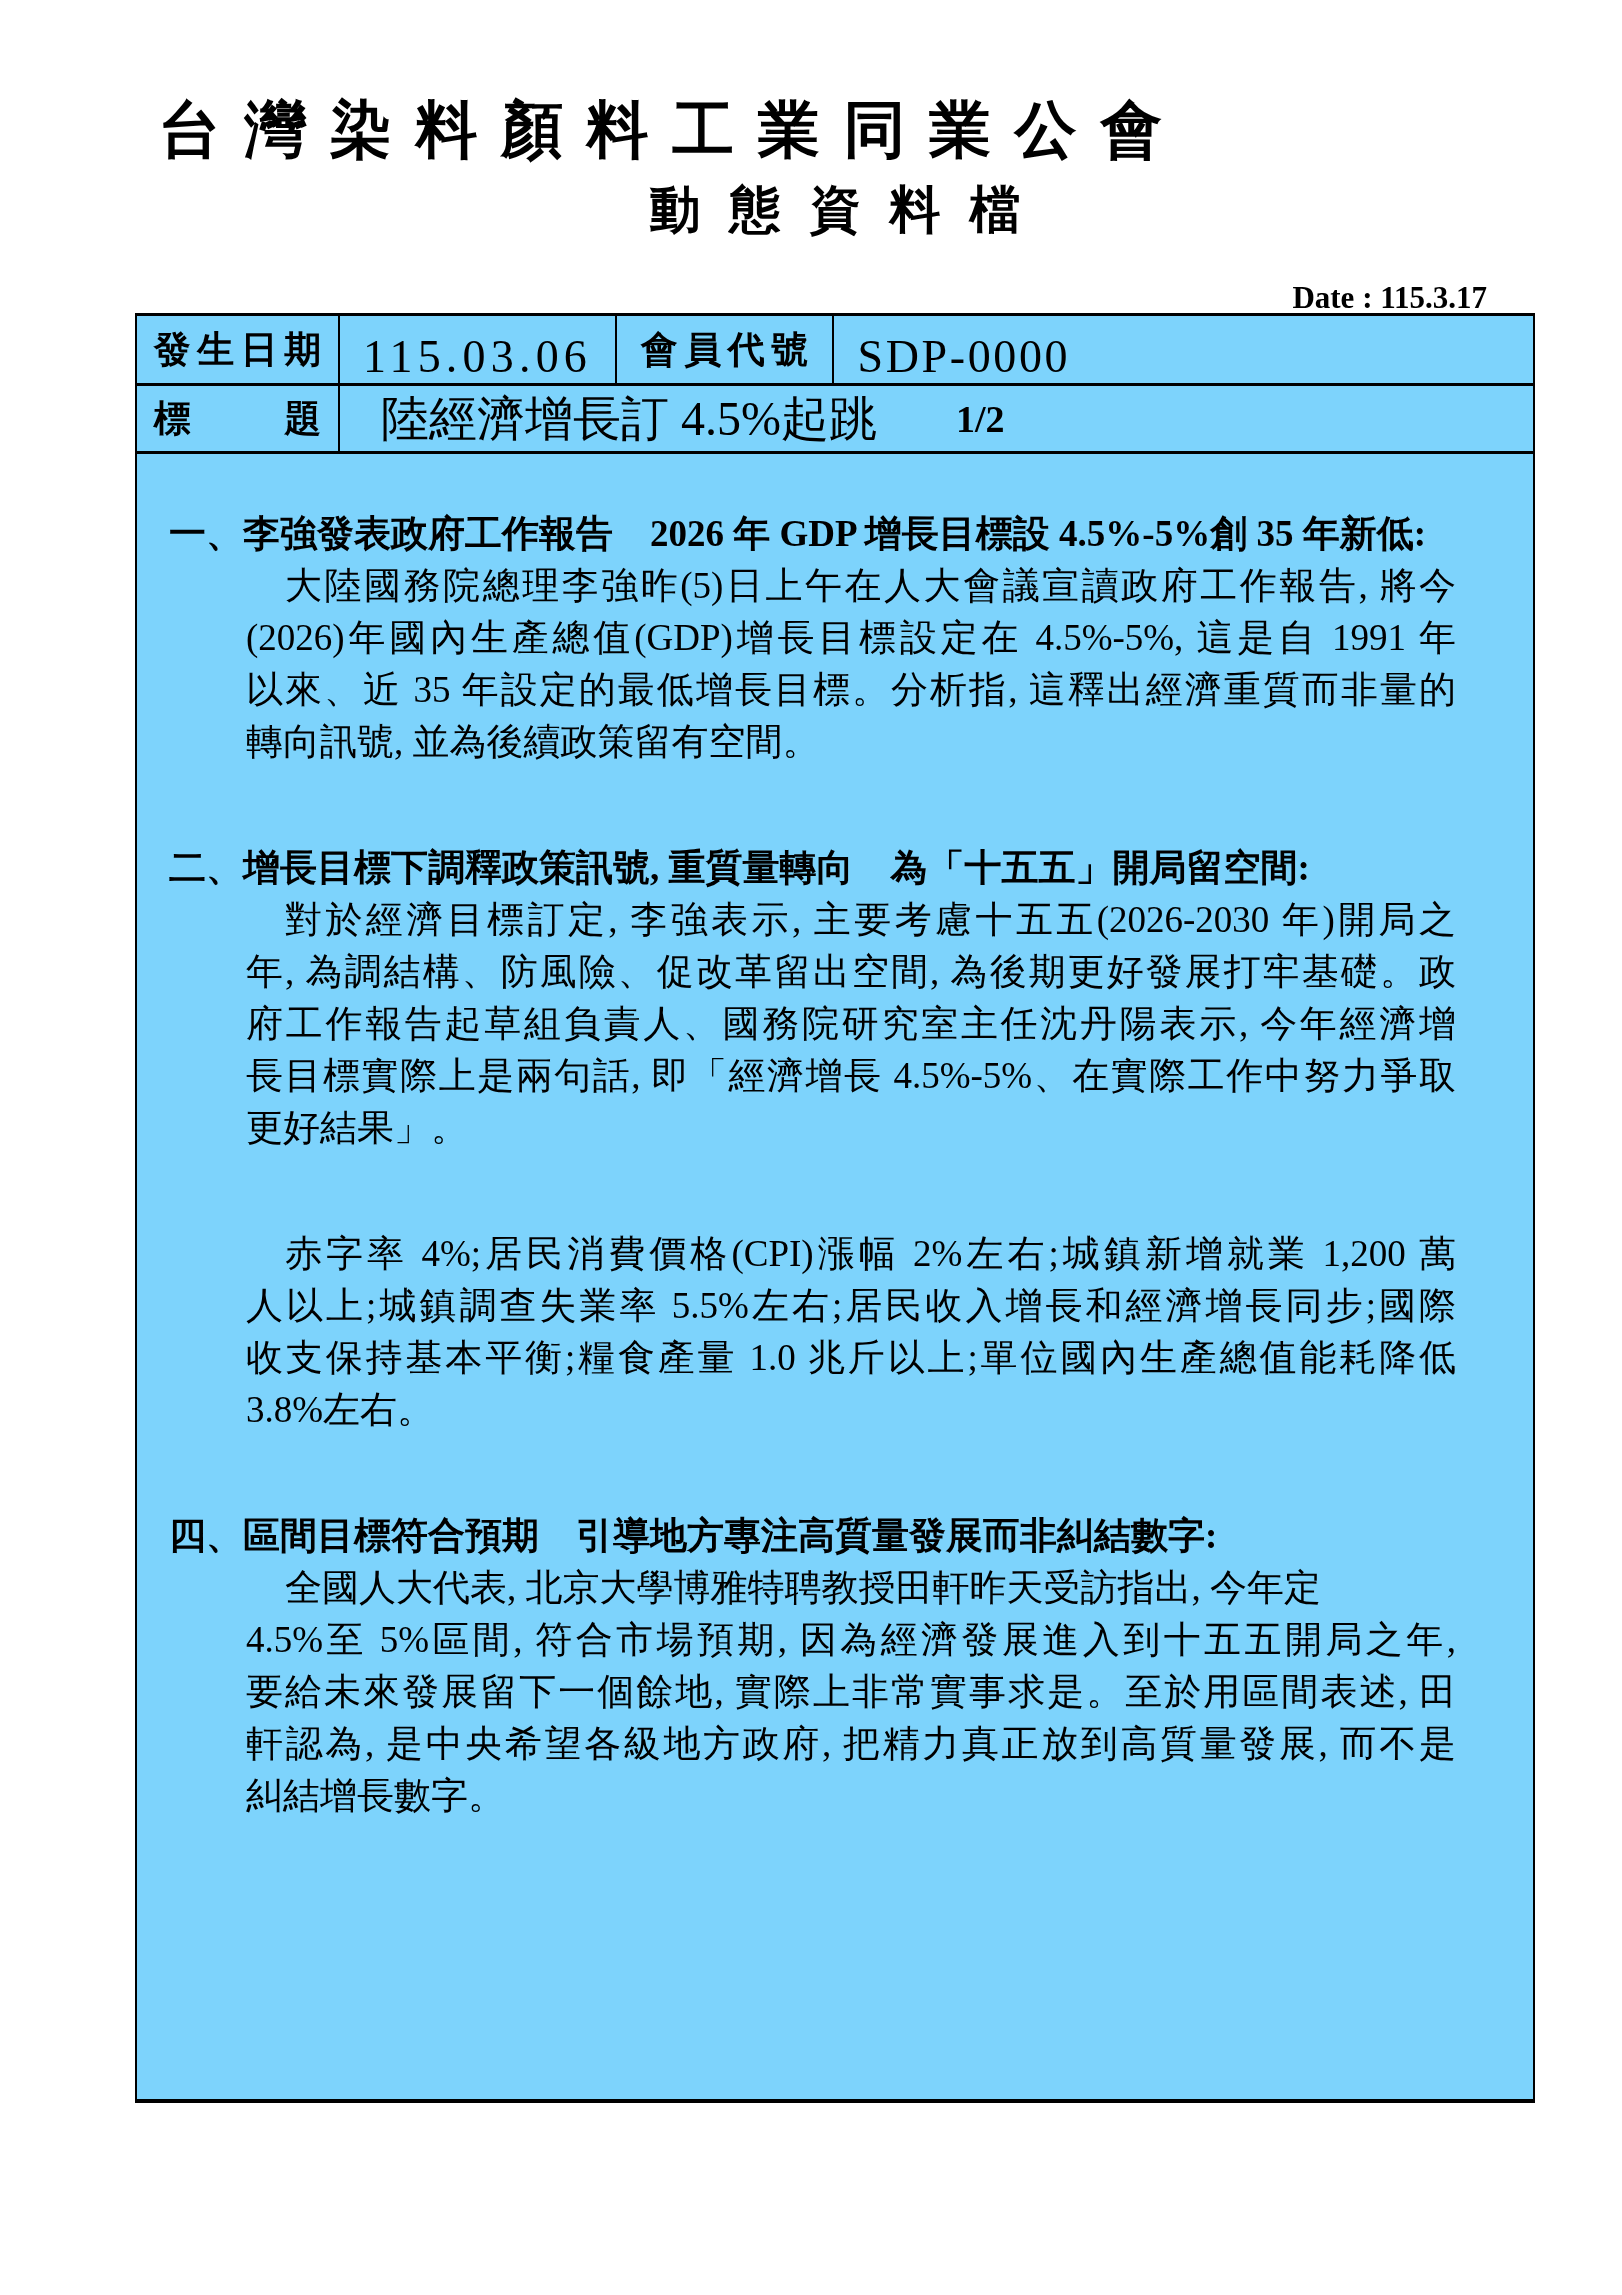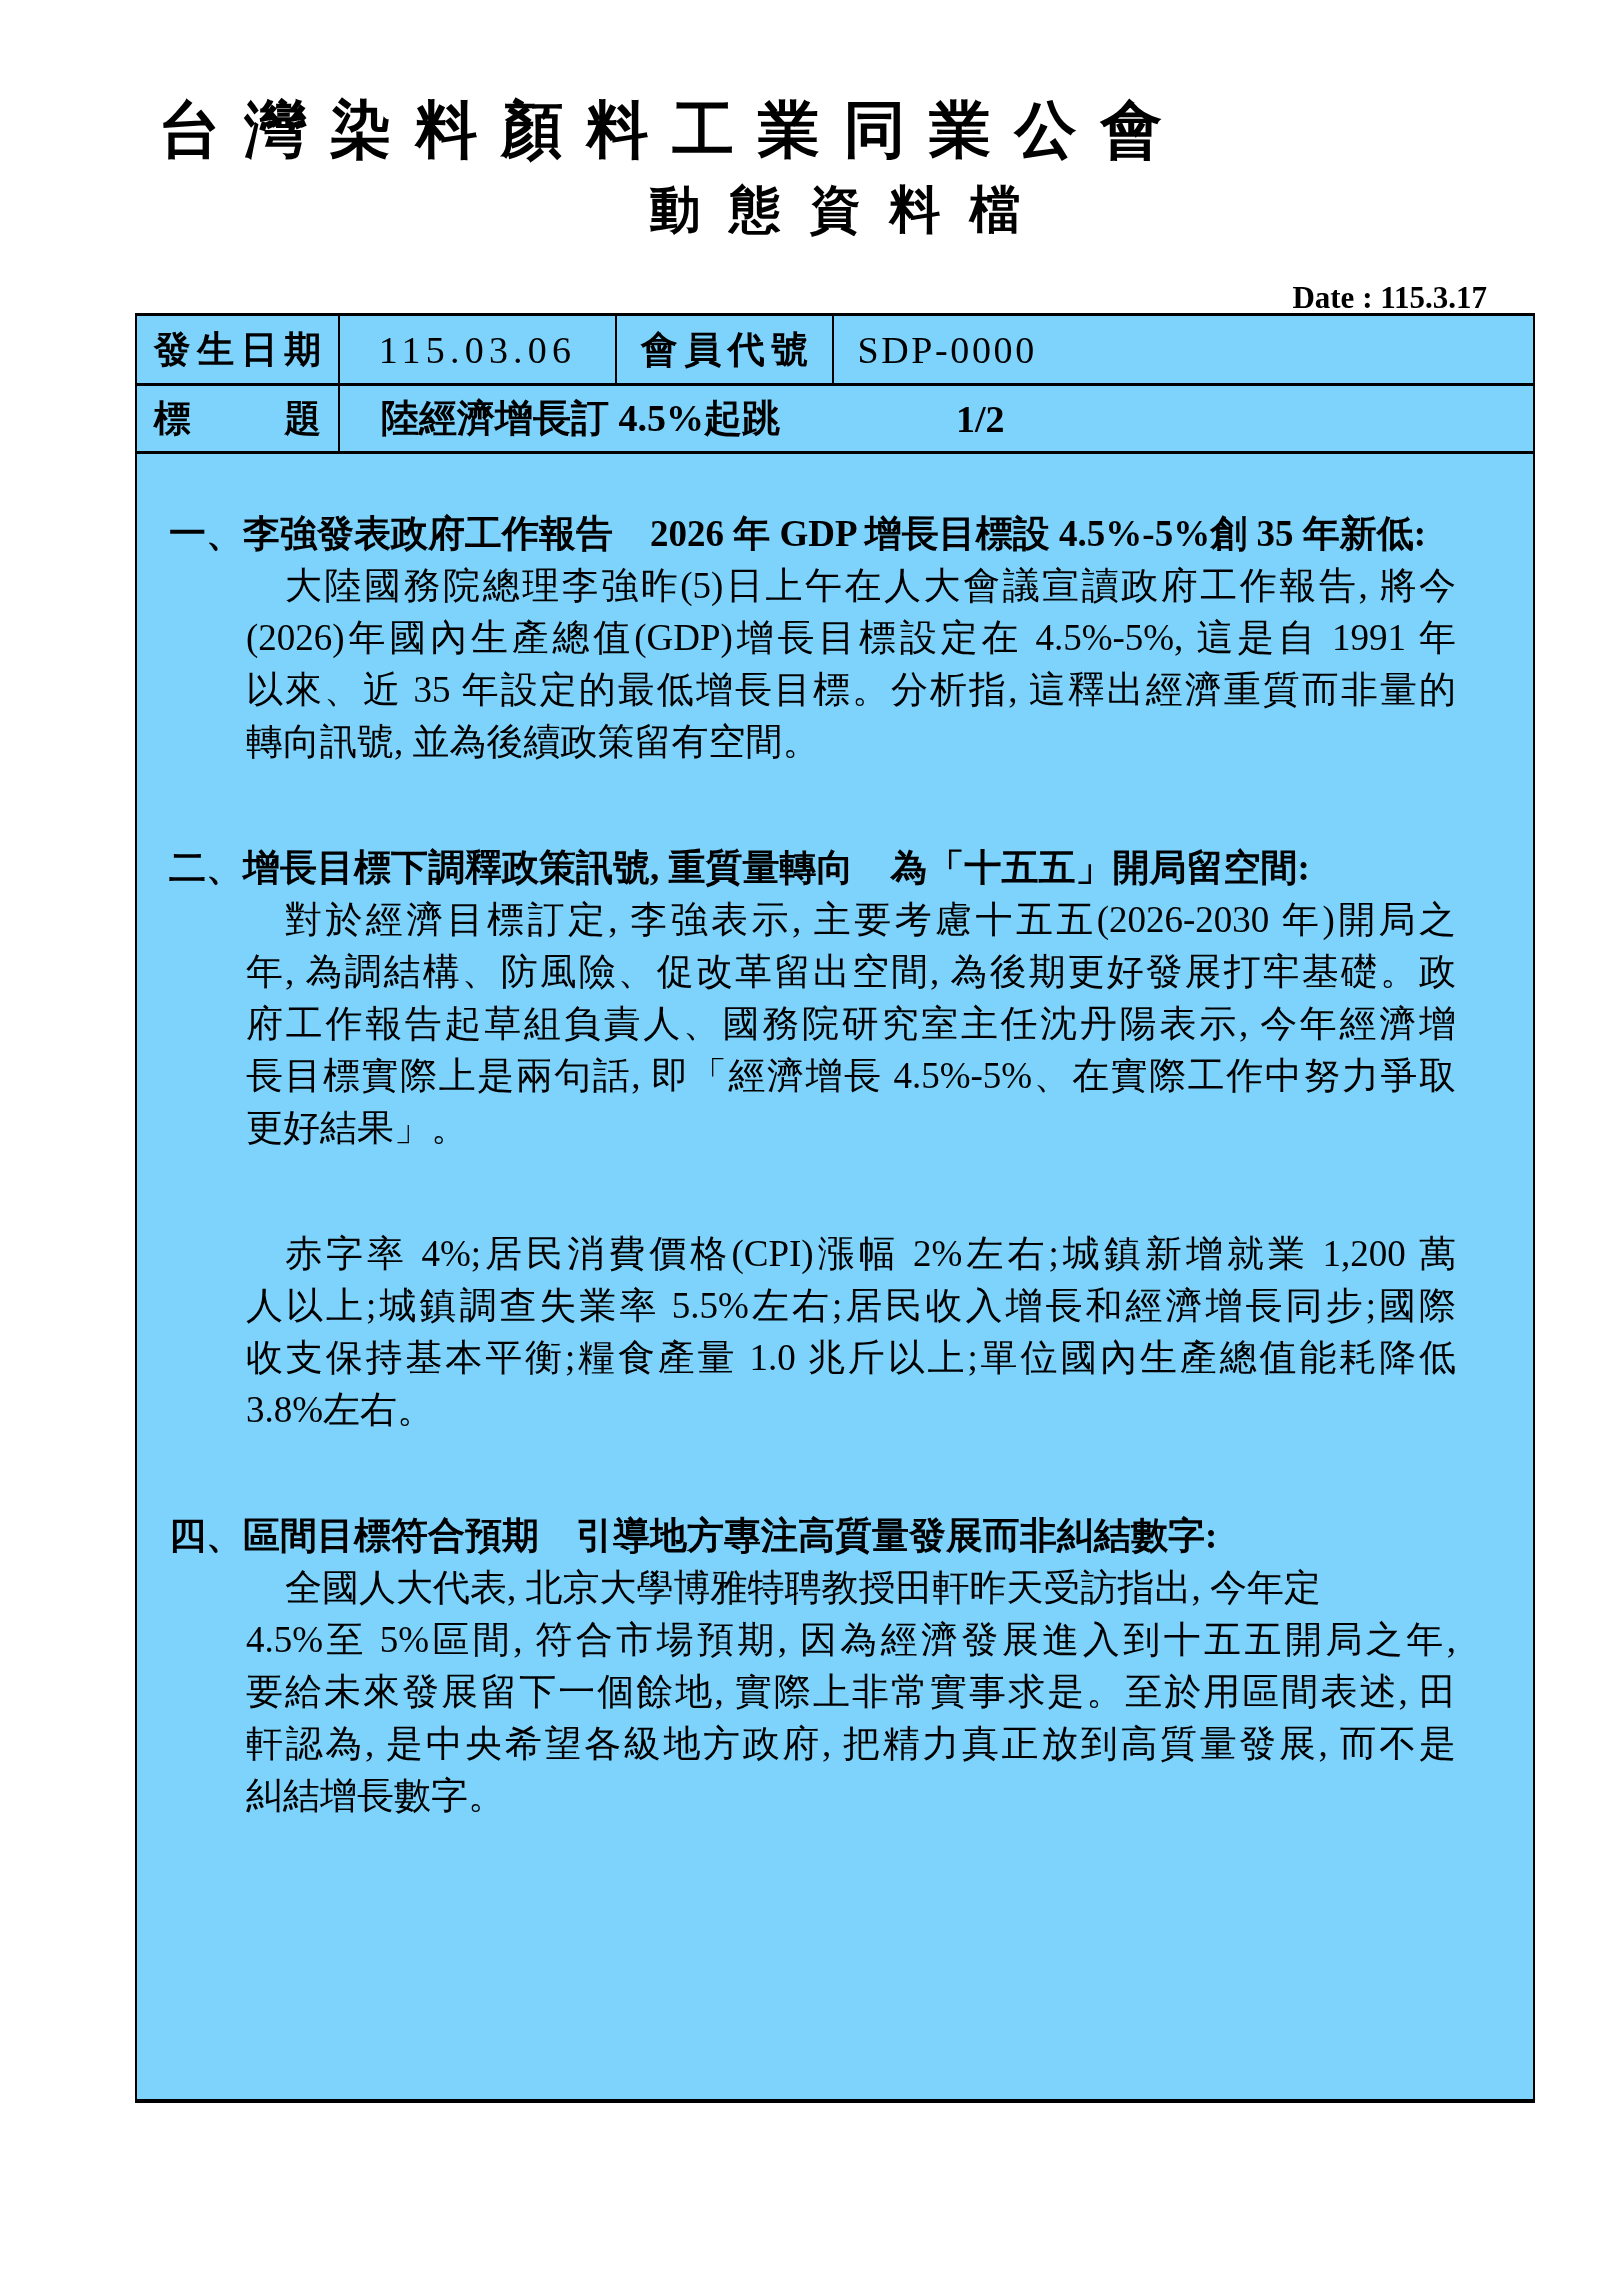--- a/index.html
+++ b/index.html
@@ -66,25 +66,25 @@
   .c2 { width: 277px; border-right: 2px solid #000; justify-content: center; }
   .c3 { width: 217px; border-right: 2px solid #000; justify-content: center; }
   .c4 { flex: 1; justify-content: flex-start; padding-left: 23.6px; }
   .lbl {
     font-size: 37px;
     font-weight: 700;
     letter-spacing: 6.5px;
     text-indent: 6.5px;
     white-space: nowrap;
   }
-  .val { font-size: 38px; font-weight: 400; font-family: "Liberation Serif", serif; }
+  .val { font-size: 46px; font-weight: 400; font-family: "Liberation Serif", serif; align-items: flex-end; }
   .c2 .t { letter-spacing: 5.2px; }
   .c4 .t { letter-spacing: 2.6px; }
   .subj-cell { flex: 1; position: relative; padding-left: 41px; }
-  .subj-text { font-size: 38px; font-weight: 700; white-space: nowrap; }
+  .subj-text { font-size: 48px; font-weight: 400; white-space: nowrap; }
   .page-ind {
     position: absolute;
     left: 616px; top: 50%;
     transform: translateY(-50%);
     font-size: 38px;
     font-weight: 700;
     font-family: "Liberation Serif", serif;
   }
 
   

